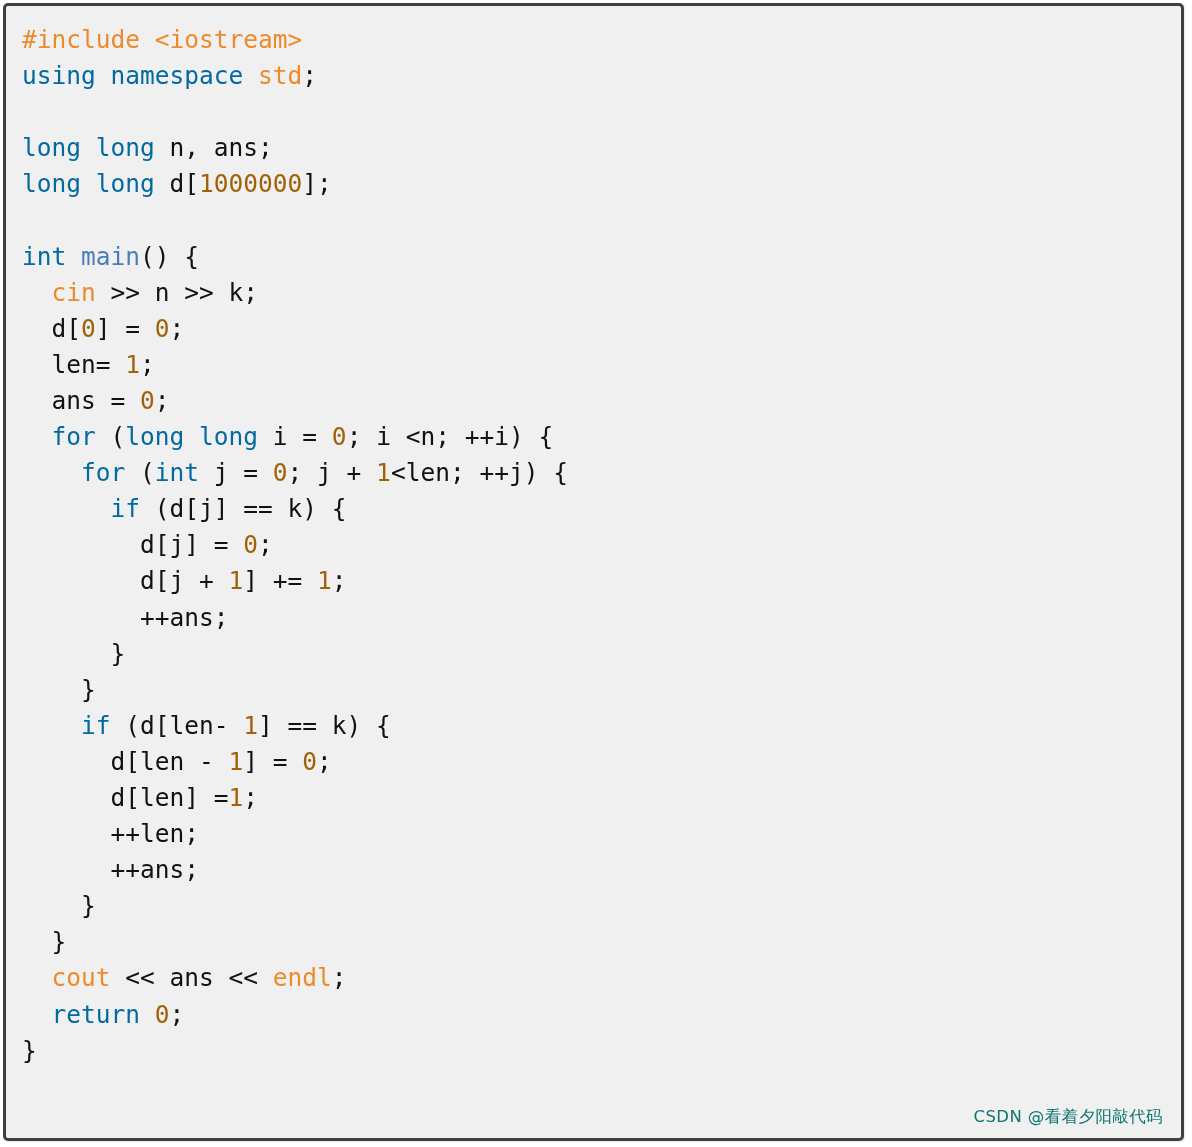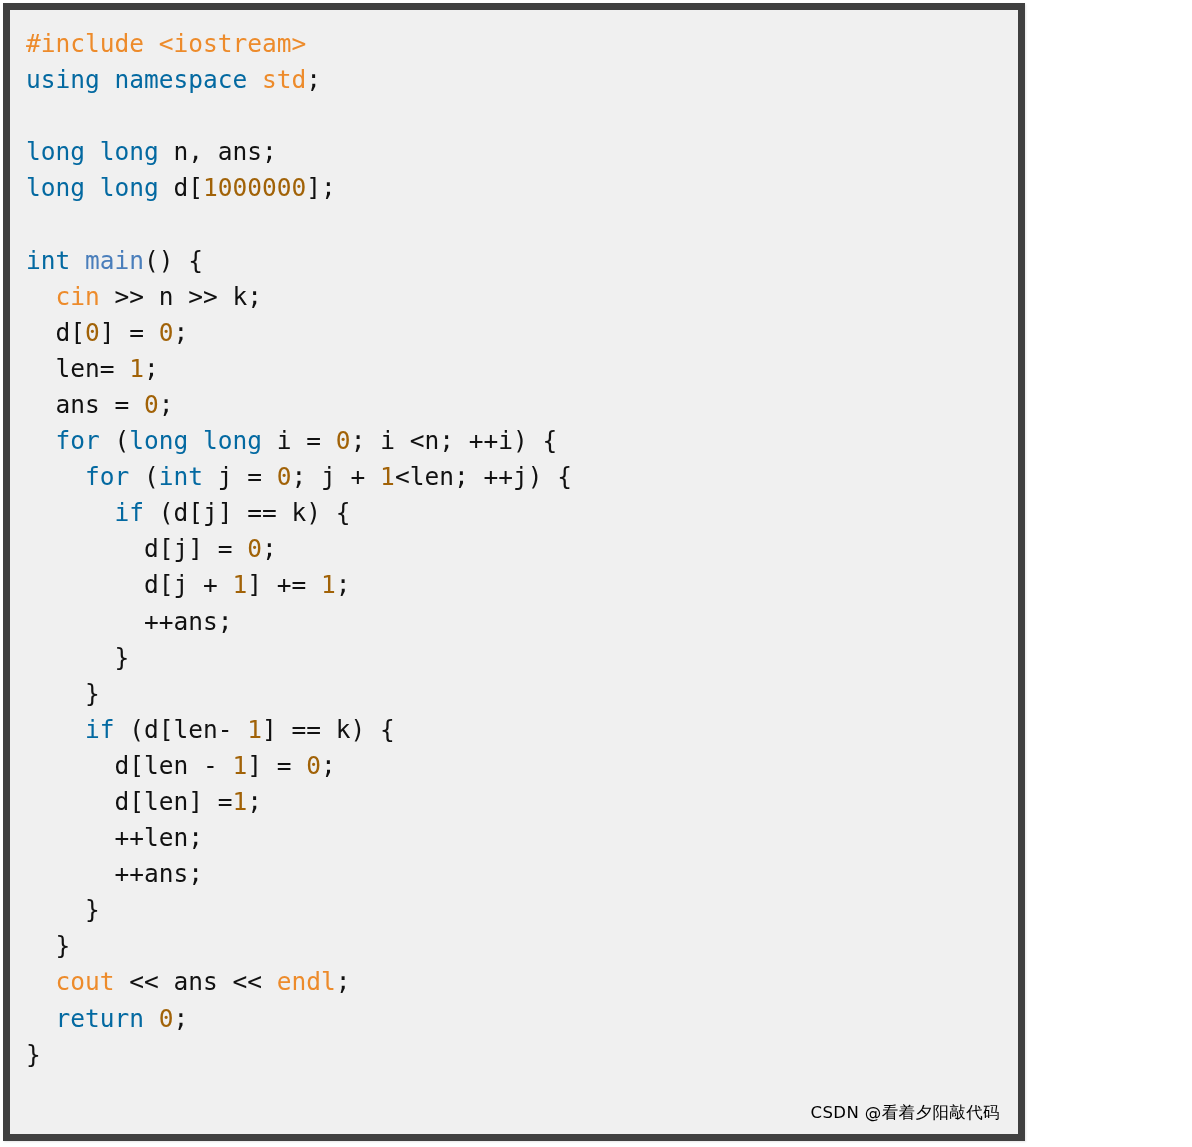--- a/index.html
+++ b/index.html
@@ -10,26 +10,26 @@
   body {
     width: 1192px;
     height: 1147px;
     font-family: "DejaVu Sans Mono", "Liberation Mono", monospace;
   }
 
   #code-card {
     position: absolute;
     left: 3px;
     top: 3px;
-    width: 1022px;
+    width: 1181px;
     height: 1138px;
     box-sizing: border-box;
     background: #f0f0f0;
-    border: 7px solid #404040;
-    border-radius: 0;
+    border: 3px solid #404040;
+    border-radius: 5px;
     box-shadow: 1px 1px 2px rgba(0,0,0,0.10);
     overflow: hidden;
   }
 
   pre#code-block {
     margin: 0;
     padding: 16px 0 0 16px;
     font-family: "DejaVu Sans Mono", "Liberation Mono", monospace;
     font-size: 24.5px;
     line-height: 36.1px;
@@ -47,21 +47,21 @@
   .num { color: #a16207; }  
   .fn  { color: #4a7ebb; }  
   .id  { color: #111111; }  
 
   #watermark {
     position: absolute;
     right: 18px;
     bottom: 10px;
     font-family: "DejaVu Sans", "Liberation Sans", sans-serif;
     font-size: 16.5px;
-    color: #000000;
+    color: #0f766e;
     letter-spacing: 0.4px;
     white-space: nowrap;
     user-select: none;
   }
 </style>
 </head>
 <body>
 
 <div id="code-card">
   <pre id="code-block"><span class="ln"><span class="pp">#include</span><span class="id"> </span><span class="pp">&lt;iostream&gt;</span>

